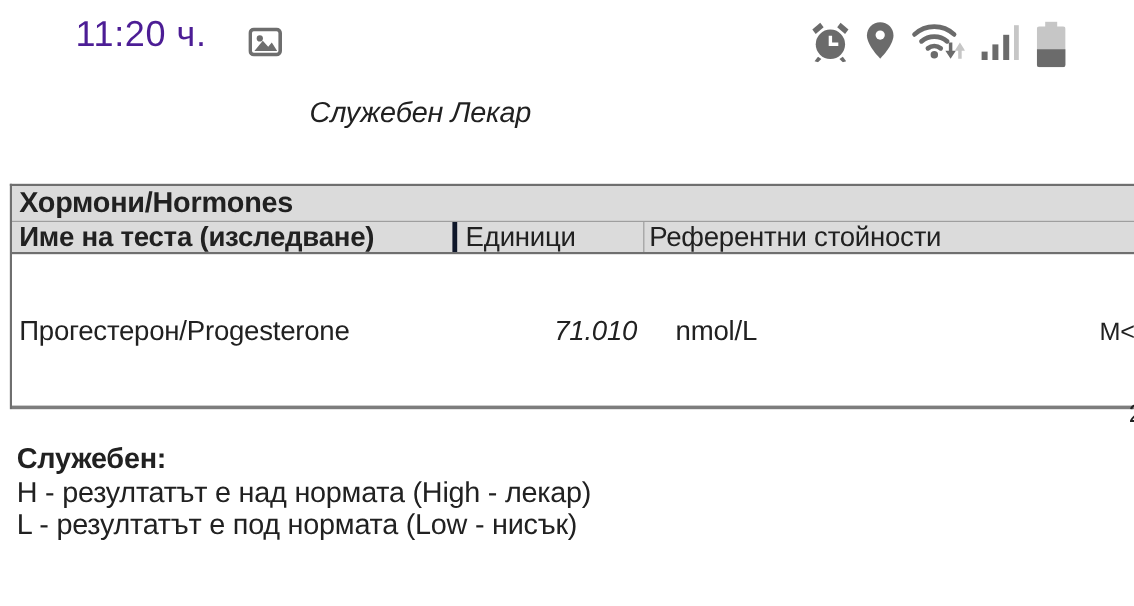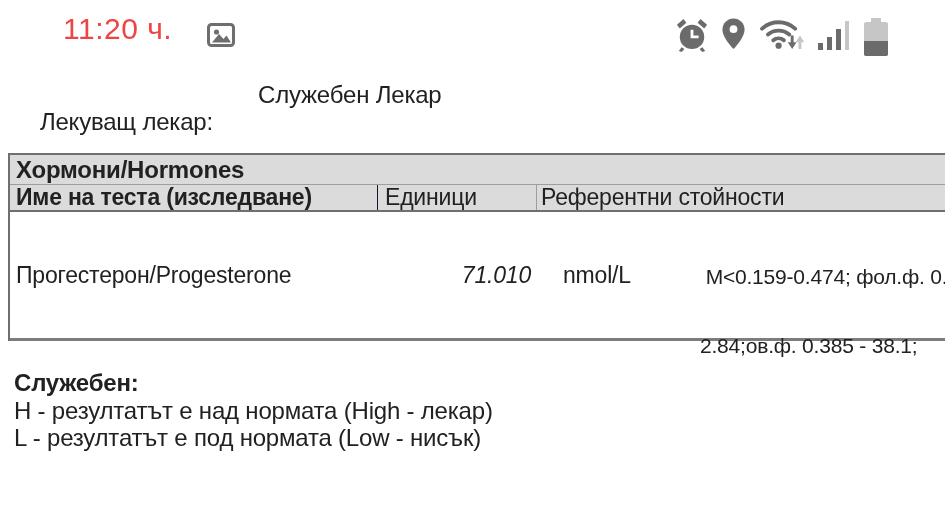--- a/index.html
+++ b/index.html
@@ -7,32 +7,32 @@
     width:945px;height:505px;position:relative;overflow:hidden;
     background:#ffffff;
     font-family:"Liberation Sans","DejaVu Sans",sans-serif;
     color:#212121;
     -webkit-font-smoothing:antialiased;
   }
   
   .status-bar{position:absolute;left:0;top:0;width:945px;height:62px;background:#fff;}
   .clock-time{
     position:absolute;left:63px;top:12px;
-    font-size:30px;color:#ef4444;letter-spacing:0.5px;white-space:pre;
+    font-size:30px;color:#4c1d95;letter-spacing:0.5px;white-space:pre;
   }
   .photo-ic{position:absolute;left:207px;top:23px;}
   .right-icons{
     position:absolute;right:57px;top:18px;height:40px;
     display:flex;align-items:flex-start;gap:13px;
   }
   .right-icons .ic{display:block;}
   
   .doc-header{position:absolute;left:14px;top:81px;font-size:24px;line-height:27px;letter-spacing:-0.2px;}
   .doc-line{position:relative;white-space:pre;}
-  .doc-value{position:absolute;left:244px;top:0;white-space:pre;}
+  .doc-value{position:absolute;left:244px;top:0;white-space:pre;font-style:italic;}
   
   .table-wrap{
     position:absolute;left:8px;top:153px;width:937px;height:216px;overflow:hidden;
   }
   .lab-table{
     width:1150px;
     border-top:2px solid #6f6f6f;
     border-left:2px solid #6f6f6f;
     box-sizing:border-box;
     letter-spacing:-0.2px;
@@ -42,27 +42,27 @@
     border-bottom:1px solid #9e9e9e;
     font-weight:bold;font-size:24px;padding-left:6px;white-space:pre;
   }
   .t-head{
     height:25px;background:#dbdbdb;display:flex;
     border-bottom:2px solid #6f6f6f;font-size:23px;
   }
   .t-head .c{line-height:25px;box-sizing:border-box;white-space:pre;overflow:hidden;}
   .c-name{width:367px;padding-left:6px;font-weight:bold;}
   .c-result{width:160px;text-align:right;padding-right:6px;border-left:1px solid #9e9e9e;}
-  .c-units{width:159px;padding-left:7px;border-left:1px solid #0f172a;}
+  .c-units{width:159px;padding-left:7px;border-left:4px solid #0f172a;}
   .c-ref{flex:1;padding-left:4px;border-left:1px solid #9e9e9e;}
   .t-row{
     background:#fff;display:flex;height:126px;font-size:23px;
     border-bottom:3px solid #7d7d7d;
   }
-  .t-row .dc{box-sizing:border-box;display:flex;align-items:center;white-space:pre;}
+  .t-row .dc{box-sizing:border-box;display:flex;align-items:center;white-space:pre;text-align:right;}
   .d-name{width:367px;padding-left:6px;}
   .d-result{width:160px;justify-content:flex-end;padding-right:6px;font-style:italic;}
   .d-units{width:159px;padding-left:26px;}
   .d-ref{
     flex:1;display:block !important;padding-left:4px;padding-top:7px;
     font-size:21px;line-height:23px;
   }
   .d-ref div{white-space:pre;}
   
   .note{position:absolute;left:14px;top:369px;font-size:24px;line-height:27.5px;letter-spacing:-0.2px;}
@@ -125,21 +125,20 @@
         <rect x="7" y="0" width="10" height="6" fill="#c6c6c6"></rect>
         <rect x="0" y="4" width="24" height="34" rx="2" fill="#c6c6c6"></rect>
         <path d="M0 23 h24 v13 a2 2 0 0 1 -2 2 h-20 a2 2 0 0 1 -2 -2 z" fill="#6b6b6b"></path>
       </svg>
     </span>
   </div>
 </div>
 
 <div class="doc-header">
   <div class="doc-line">
-    <span>Лекуващ лекар:</span>
     <span class="doc-value">Служебен Лекар</span>
   </div>
   <div class="doc-line">
     <span>Филиал:</span>
   </div>
 </div>
 
 <div class="table-wrap">
   <div class="lab-table">
     <div class="t-title">Хормони/Hormones</div>

